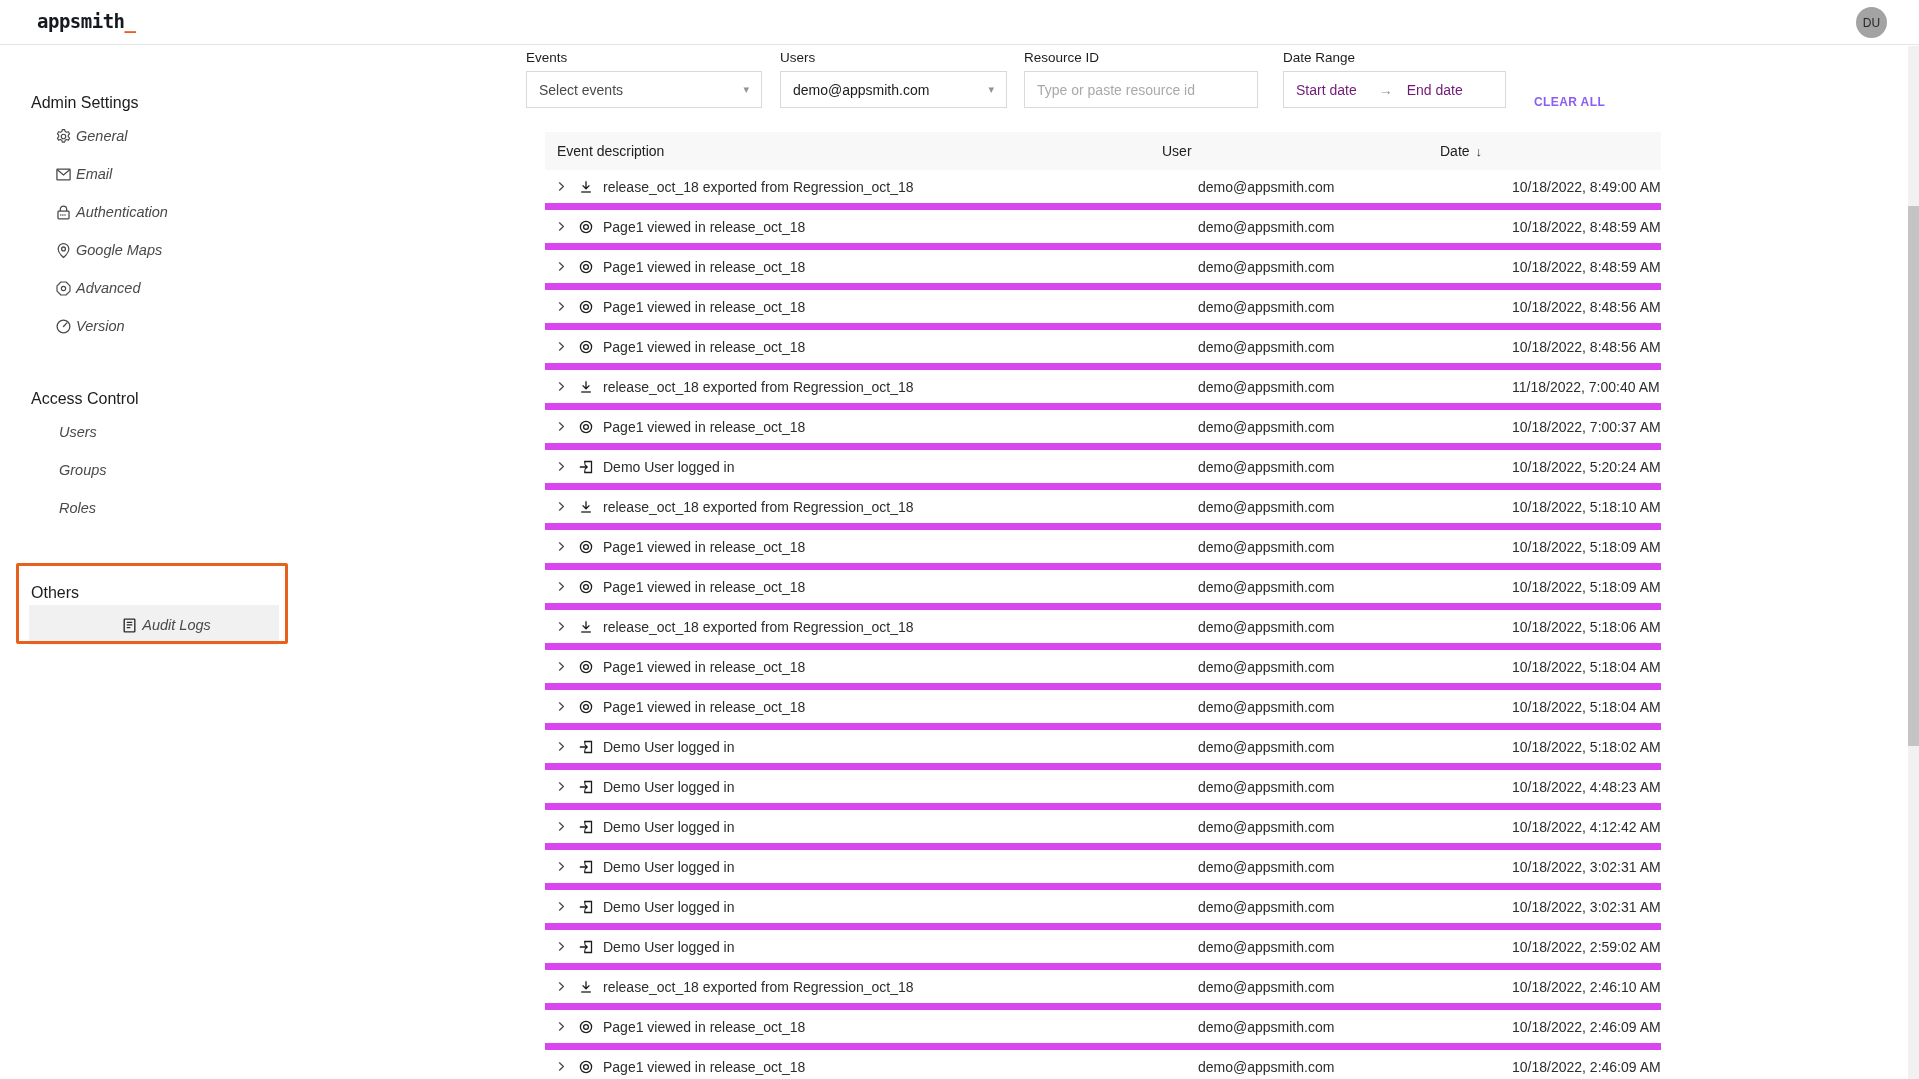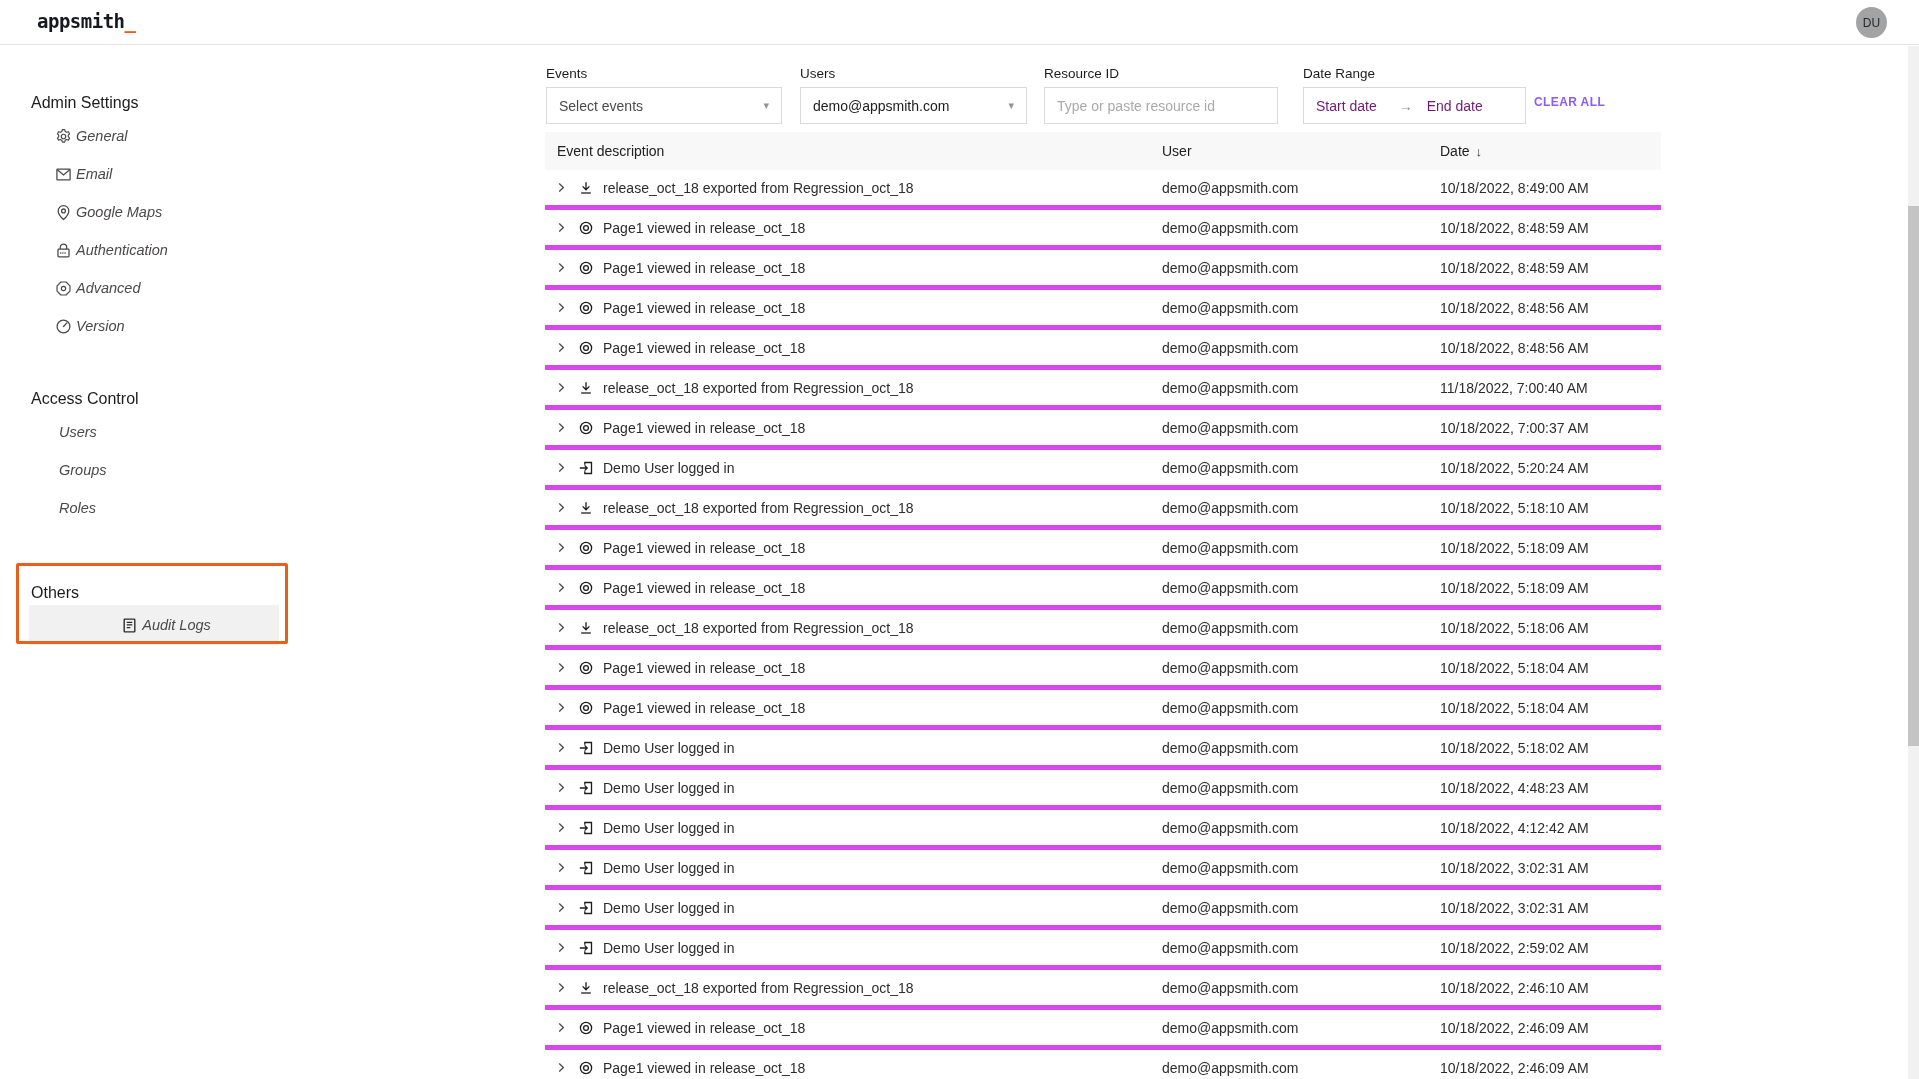--- a/index.html
+++ b/index.html
@@ -30,21 +30,21 @@
   .side-item .sicon { width:17px; height:17px; margin-right:4px; display:flex;
     align-items:center; justify-content:center; flex:0 0 17px; }
   .side-item.no-icon { padding-left:28px; }
   .sec-2 .side-items { margin-top:2px; }
   .sec-2 .side-item { height:40px; margin-left:-2px; width:250px; }
   .side-item.selected { background:#f1f1f1;justify-content:center; }
   .annotation-box { position:absolute; left:16px; top:518px; width:272px; height:81px;
     border:3px solid #e8611c; border-radius:2px; pointer-events:none; z-index:5; }
   
   .filters { position:absolute; left:526px; top:45px; right:0; height:87px; background:#fff; }
-  .fgroup { position:absolute; top:20px;margin-left:20px; }
+  .fgroup { position:absolute; top:4px; }
   .fg-events { left:0; width:236px; }
   .fg-users { left:254px; width:227px; }
   .fg-resource { left:498px; width:234px; }
   .fg-daterange { left:757px; width:223px; }
   .flabel { font-size:13.5px; color:#1c1c1c; height:18px; line-height:18px; }
   .fctrl { margin-top:4px; height:37px; border:1px solid #d9d9d9; background:#fff;
     display:flex; align-items:center; padding:0 12px; font-size:14px; cursor:pointer; }
   .fselect .fvalue { flex:1; color:#4b4848; }
   .fselect.dark .fvalue { color:#1c1c1c; }
   .caret { color:#939393; font-size:11px; margin-left:6px; }
@@ -55,21 +55,21 @@
   .range-arrow { color:#8c8c8c; font-size:14px; margin:0 14px 0 22px; }
   .clear-all { position:absolute; left:1008px; top:50px; font-size:12px; font-weight:bold;
     letter-spacing:0.4px; color:#8b5cf6; cursor:pointer; }
   
   .audit-table { position:absolute; left:545px; top:132px; width:1116px; }
   .t-header { display:grid; grid-template-columns:605px 278px 233px; height:38px;
     background:#f8f8f8; align-items:center; }
   .t-header .hcell { padding-left:12px; font-size:14px; color:#202020; font-weight:500; }
   .hcell .sort-arrow { font-size:13px; margin-left:6px; color:#2a2a2a; }
   .t-row { display:grid; grid-template-columns:605px 278px 233px; height:40px;
-    align-items:center; border-bottom:5px solid #d946ef; background:#fff; cursor:pointer; }
+    align-items:center; border-bottom:7px solid #d946ef; background:#fff; cursor:pointer;gap:36px; }
   .t-row .desc-cell { display:flex; align-items:center; padding-left:8px; overflow:hidden; }
   .chev { width:16px; height:16px; flex:0 0 16px; display:flex; align-items:center;
     justify-content:center; margin-right:9px; cursor:pointer; }
   .evicon { width:16px; height:16px; flex:0 0 16px; display:flex; align-items:center;
     justify-content:center; margin-right:9px; }
   .desc-text { font-size:14px; color:#2c2c2c; white-space:nowrap; }
   .t-row .ucell, .t-row .dcell { padding-left:12px; font-size:14px; color:#2c2c2c; white-space:nowrap; }
   
   .scroll-track { position:absolute; right:0; top:46px; width:11px; bottom:0; background:#f1f1f1; }
   .scroll-thumb { position:absolute; right:0; top:160px; width:11px; height:540px; background:#c4c4c4; }
@@ -103,35 +103,35 @@
               <svg width="17" height="17" viewBox="0 0 16 16" fill="none">
                 <rect x="1.8" y="3" width="12.4" height="10" rx="0.5" stroke="#4b4848" stroke-width="1.2"></rect>
                 <path d="M2.2 3.5 8 8.4l5.8-4.9" stroke="#4b4848" stroke-width="1.2"></path>
               </svg>
             </span>
             <span>Email</span>
           </div>
           <div class="side-item">
             <span class="sicon">
               <svg width="17" height="17" viewBox="0 0 16 16" fill="none">
-                <path d="M8 14.5C8 14.5 3 10.2 3 6.5a5 5 0 0 1 10 0c0 3.7-5 8-5 8z" stroke="#4b4848" stroke-width="1.2"></path>
-                <circle cx="8" cy="6.5" r="1.8" stroke="#4b4848" stroke-width="1.2"></circle>
-              </svg>
-            </span>
-            <span>Google Maps</span>
-          </div>
-          <div class="side-item">
-            <span class="sicon">
-              <svg width="17" height="17" viewBox="0 0 16 16" fill="none">
                 <rect x="2.8" y="6.7" width="10.4" height="7.3" rx="0.8" stroke="#4b4848" stroke-width="1.2"></rect>
                 <path d="M5 6.7V4.9a3 3 0 0 1 6 0v1.8" stroke="#4b4848" stroke-width="1.2"></path>
                 <path d="M5.4 10.4h.1M7.4 10.4h.1M9.4 10.4h.1" stroke="#4b4848" stroke-width="1.4" stroke-linecap="round"></path>
               </svg>
             </span>
             <span>Authentication</span>
+          </div>
+          <div class="side-item">
+            <span class="sicon">
+              <svg width="17" height="17" viewBox="0 0 16 16" fill="none">
+                <path d="M8 14.5C8 14.5 3 10.2 3 6.5a5 5 0 0 1 10 0c0 3.7-5 8-5 8z" stroke="#4b4848" stroke-width="1.2"></path>
+                <circle cx="8" cy="6.5" r="1.8" stroke="#4b4848" stroke-width="1.2"></circle>
+              </svg>
+            </span>
+            <span>Google Maps</span>
           </div>
           <div class="side-item">
             <span class="sicon">
               <svg width="17" height="17" viewBox="0 0 16 16" fill="none">
                 <path d="M5.6 1.9h4.8l3.7 3.7v4.8l-3.7 3.7H5.6L1.9 10.4V5.6z" stroke="#4b4848" stroke-width="1.1" stroke-linejoin="round"></path>
                 <circle cx="8" cy="8" r="2" stroke="#4b4848" stroke-width="1.1"></circle>
               </svg>
             </span>
             <span>Advanced</span>
           </div>

